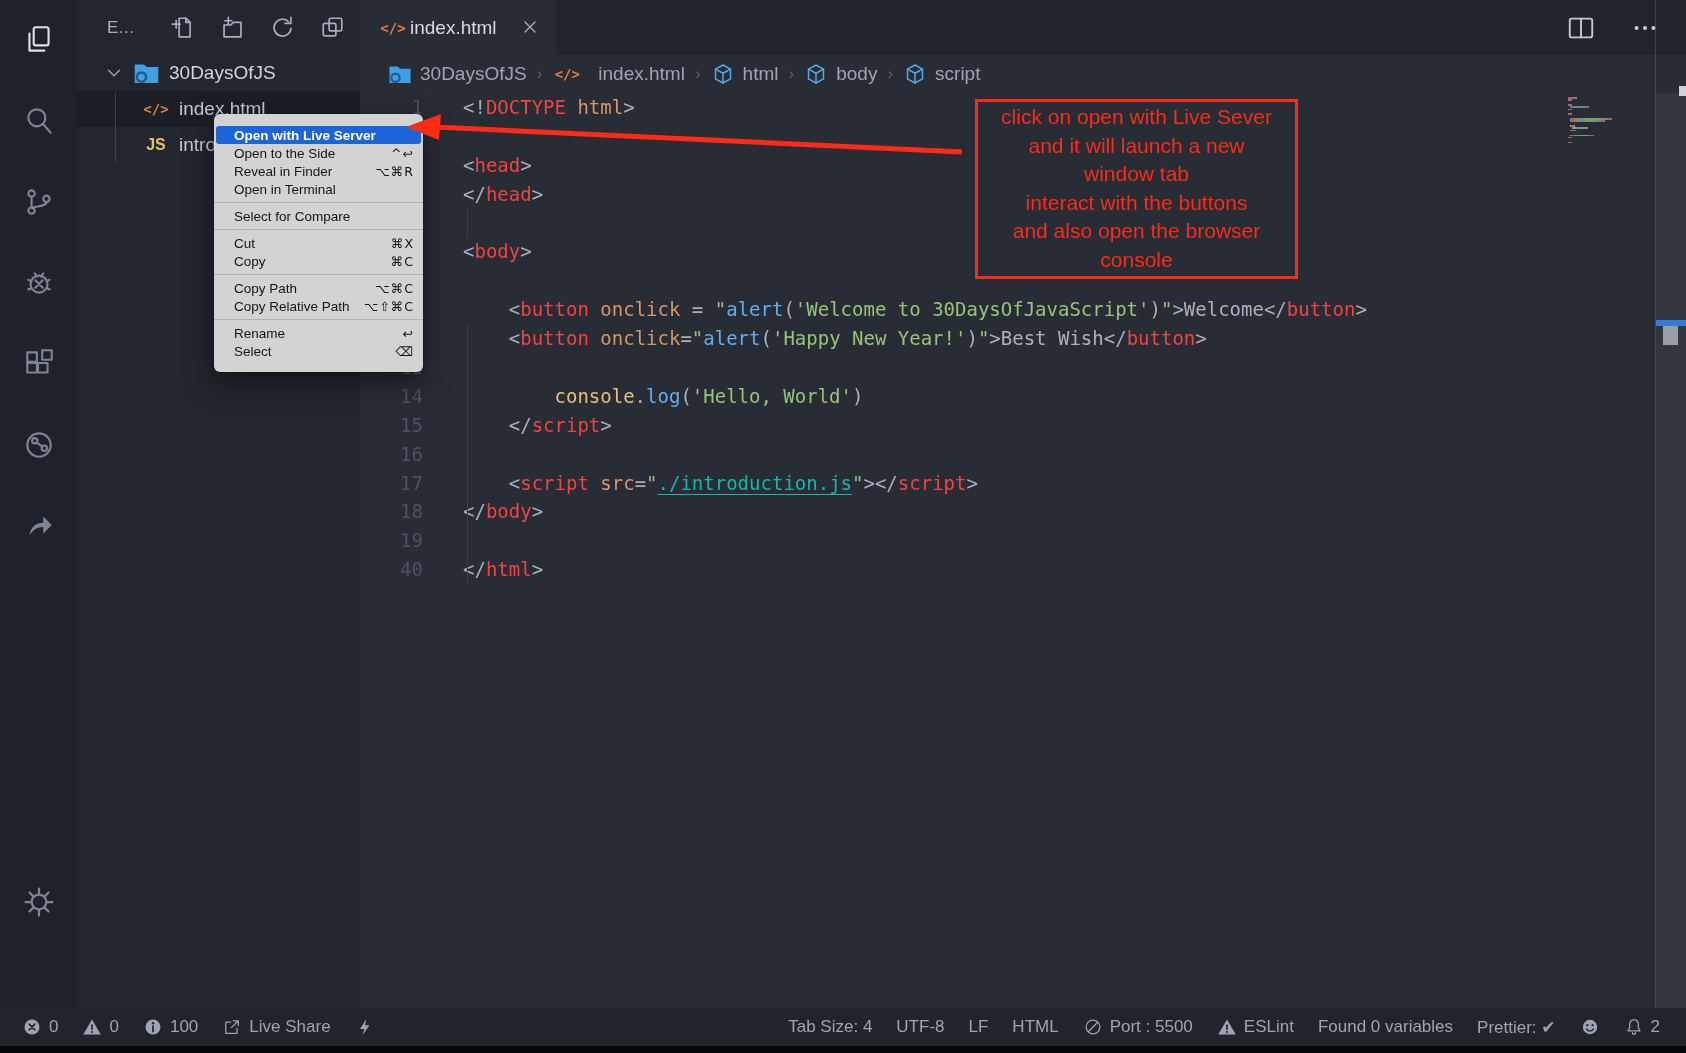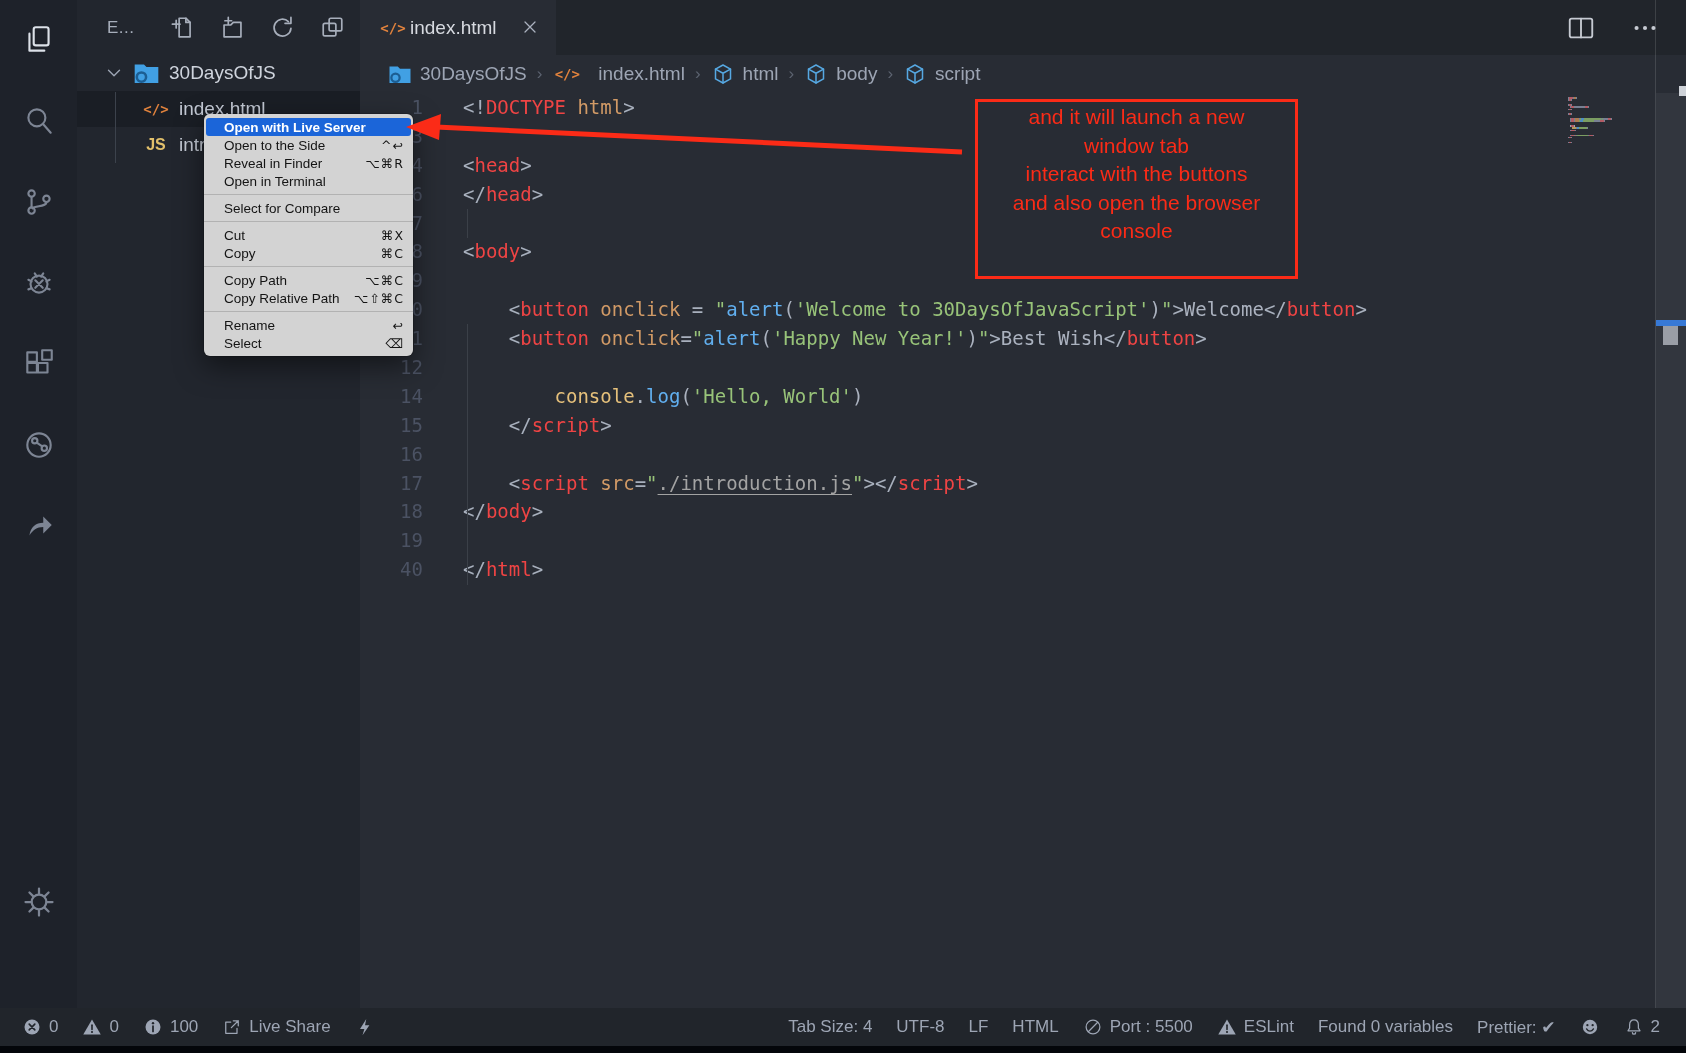--- a/index.html
+++ b/index.html
@@ -50,38 +50,38 @@
   .bc-ico svg{width:24px;height:24px;}
   
   .code{position:absolute;left:0;top:93px;width:1295px;font-family:"DejaVu Sans Mono",monospace;
         font-size:19px;line-height:28.9px;}
   .line{display:flex;height:28.9px;}
   .ln{width:63px;flex:none;text-align:right;color:#4b5263;}
   .lc{margin-left:40px;white-space:pre;}
   .line.cur .lc{flex:1;background:rgba(160,175,205,.055);}
   .tk-p{color:#a8b0bd}.tk-t{color:#ef4444}.tk-a{color:#d19a66}.tk-s{color:#98c379}
   .tk-f{color:#61afef}.tk-y{color:#e5c07b}.tk-d{color:#abb2bf}
-  .tk-u{color:#a3a3a3;text-decoration:underline;text-underline-offset:4px;}
+  .tk-u{color:#14b8a6;text-decoration:underline;text-underline-offset:4px;}
   .tk-pb{color:#a8b0bd;background:#3e4451}
   .indent-guide{position:absolute;width:1px;background:#3b4048;left:107px;}
   
   .minimap{position:absolute;left:1208px;top:97px;width:84px;}
   .mm-line{height:1.5px;margin-bottom:.85px;display:flex;}
   .mm-line span{height:100%;display:inline-block;}
   .mm-p,.mm-d{background:#788093}.mm-t{background:#b25b64}.mm-a{background:#aa7c50}
   .mm-s,.mm-u{background:#7b9d62}.mm-f{background:#4f8dc1}.mm-y{background:#b49759}.mm-w{background:transparent}
   .mm-pb{background:#9aa2b0}
   .scrollcol{position:absolute;left:1295px;top:0;width:31px;height:1008px;border-left:1px solid rgba(255,255,255,.13);box-sizing:border-box;}
   .scroll-track{position:absolute;left:0;top:93px;width:100%;height:915px;background:rgba(255,255,255,.05);}
   .scroll-bluemark{position:absolute;left:0;top:320px;width:100%;height:6px;background:#3779d6;}
   .scroll-thumb{position:absolute;left:7px;top:326px;width:15px;height:19px;background:#9a9ea6;}
   .sliver{position:absolute;left:1679px;top:86px;width:7px;height:10px;background:#cfd3d9;}
   
-  .context-menu{position:absolute;left:204px;top:114px;width:209px;background:#d3d3d3;border-radius:6px;
-      box-shadow:0 10px 28px rgba(0,0,0,.5),0 0 0 1px rgba(0,0,0,.15);padding:4px 0;z-index:50;
+  .context-menu{position:absolute;left:214px;top:114px;width:209px;background:#d3d3d3;border-radius:6px;
+      box-shadow:0 10px 28px rgba(0,0,0,.5),0 0 0 1px rgba(0,0,0,.15);padding:12px 0;z-index:50;
       font-size:13.5px;color:#141414;}
   .cm-item{display:flex;align-items:center;height:18px;padding:0 9px 0 20px;}
   .cm-item.hl{background:var(--menu-hl,#1b65d9);color:#fff;font-weight:600;border-radius:3px;margin:0 2px;padding:0 7px 0 18px;}
   .cm-label{white-space:nowrap;}
   .cm-key{margin-left:auto;font-family:"DejaVu Sans",sans-serif;font-size:12.5px;letter-spacing:1px;}
   .cm-sep{height:1px;background:#b2b2b2;margin:4px 0;}
   
   .annotation{position:absolute;left:975px;top:99px;width:317px;height:173px;border:3px solid var(--red,#fb2b17);
       color:var(--red,#fb2b17);font-size:21px;line-height:28.6px;text-align:center;z-index:60;padding-top:1px;}
   .arrow-overlay{position:absolute;left:0;top:0;width:1686px;height:1053px;z-index:61;pointer-events:none;}
@@ -516,20 +516,21 @@
         <span class="cm-label">Rename</span>
         <span class="cm-key">↩</span>
       </div>
       <div class="cm-item">
         <span class="cm-label">Select</span>
         <span class="cm-key">⌫</span>
       </div>
     </div>
 
   <div class="annotation" id="annot">
+      <div>click on open with Live Sever</div>
       <div>and it will launch a new</div>
       <div>window tab</div>
       <div>interact with the buttons</div>
       <div>and also open the browser</div>
       <div>console</div>
     </div>
 
   <svg class="arrow-overlay" viewBox="0 0 1686 1053">
     <line id="arrow-line" x1="436" y1="127" x2="962" y2="152" stroke-width="5" stroke="#fb2b17"></line>
     <polygon id="arrow-head" points="406,127 441,114 439,140" fill="#fb2b17"></polygon>

